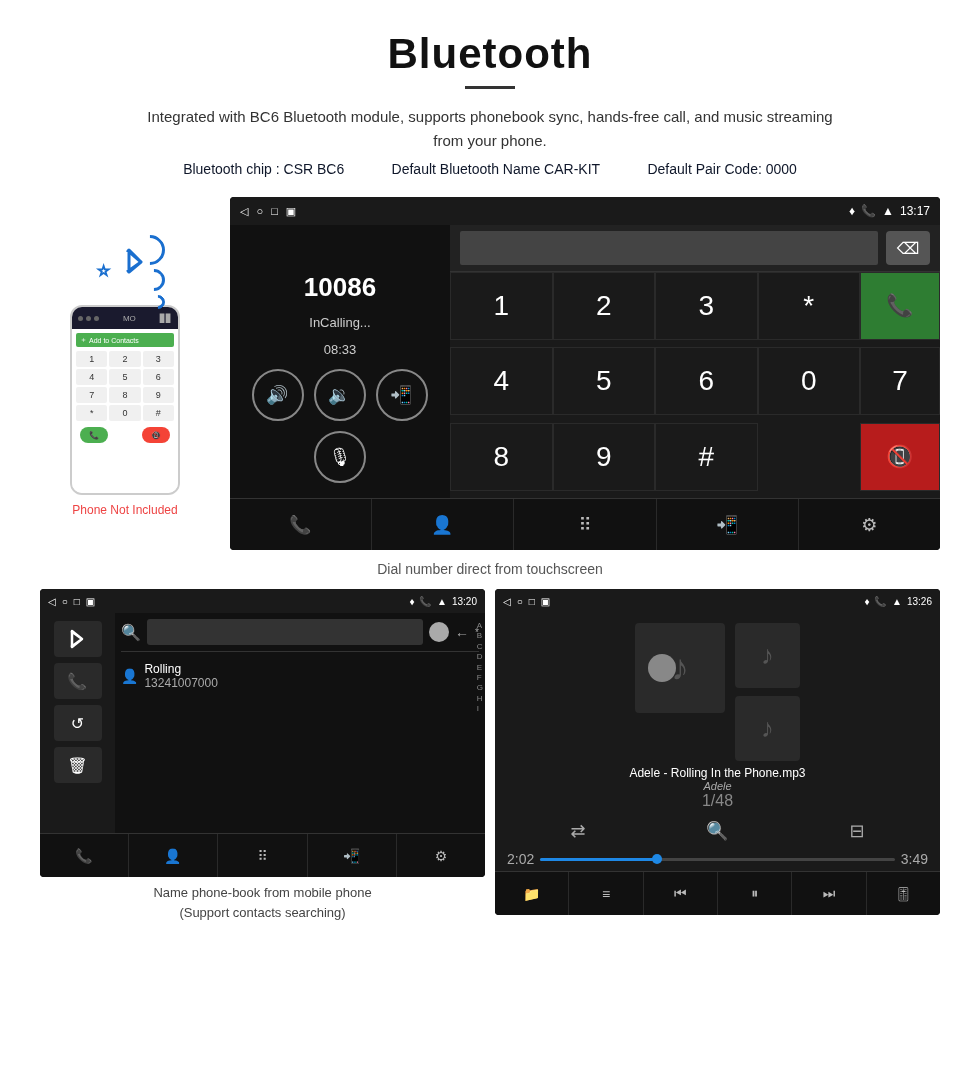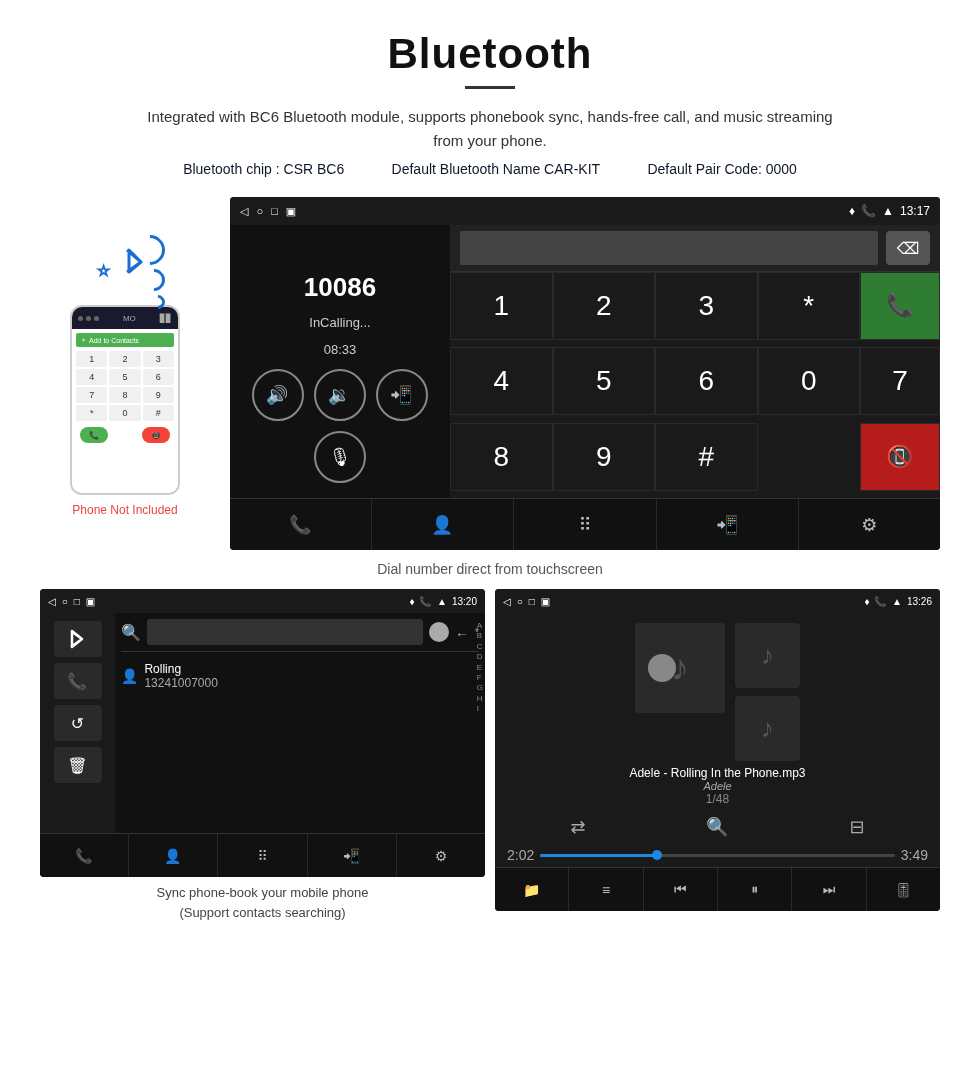--- a/index.html
+++ b/index.html
@@ -473,21 +473,21 @@
       height: 28px;
       background: #888;
       border-radius: 50%;
     }
     .music-info {
       text-align: center;
       padding: 0 10px 5px;
     }
     .music-title { font-size: 12px; color: white; }
     .music-artist { font-size: 11px; color: #aaa; font-style: italic; }
-    .music-count { font-size: 12px; color: #888; }
+    .music-count { font-size: 16px; color: #888; }
     .music-controls-row {
       display: flex;
       justify-content: space-around;
       align-items: center;
       padding: 5px 15px;
     }
     .music-ctrl-btn { font-size: 18px; color: #aaa; }
     .music-progress {
       padding: 4px 12px;
       display: flex;
@@ -721,21 +721,21 @@
       </div>
       <div class="pb-bottom-bar">
         <div class="bottom-btn" style="font-size:14px;">📞</div>
         <div class="bottom-btn" style="font-size:14px;">👤</div>
         <div class="bottom-btn" style="font-size:14px;">⠿</div>
         <div class="bottom-btn" style="font-size:14px;">📲</div>
         <div class="bottom-btn" style="font-size:14px;">⚙</div>
       </div>
     </div>
     <div class="bottom-caption">
-      <span>Sync phone-book your mobile phone</span><br>
+      <span>Name phone-book from mobile phone</span><br>
       <span>(Support contacts searching)</span>
     </div>
   </div>
 
   <div class="bottom-panel">
     <div class="bottom-screen">
       <div class="pb-status">
         <div style="display:flex;gap:6px;align-items:center;">
           <span>◁</span>
           <span>○</span>

